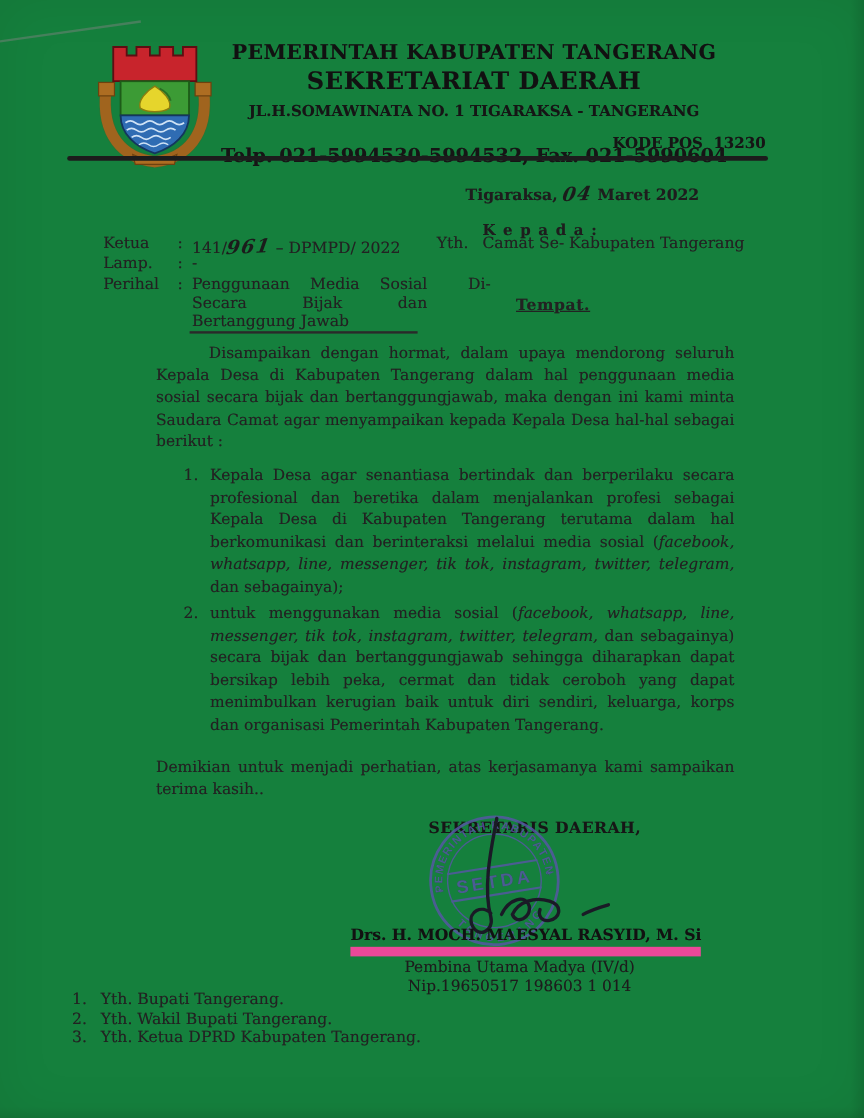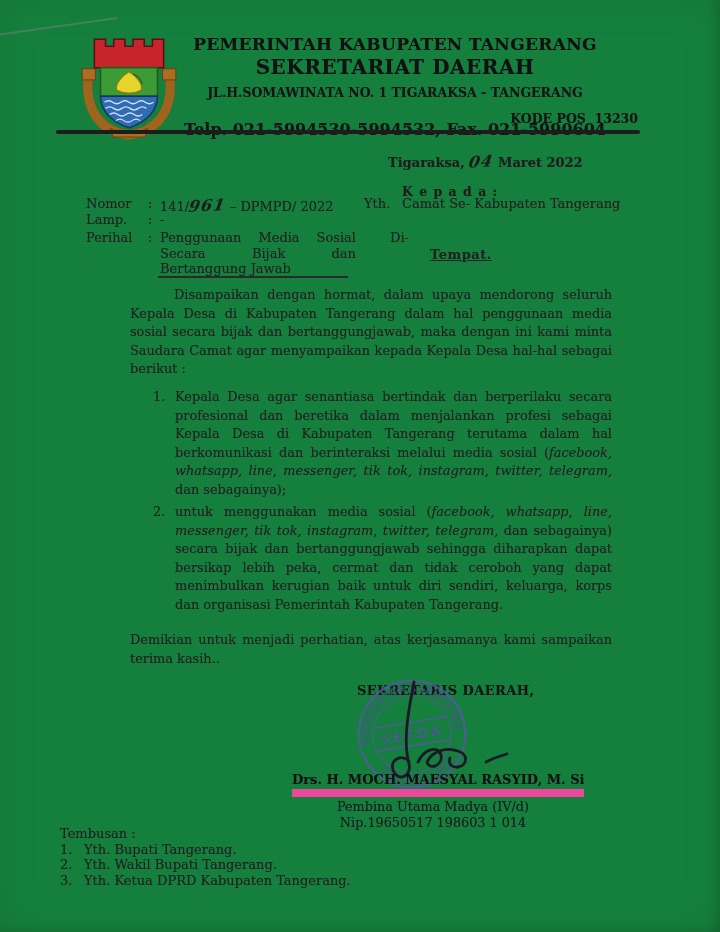--- a/index.html
+++ b/index.html
@@ -125,21 +125,21 @@
     <span class="handwritten">04</span>
     <span>Maret 2022</span>
   </div>
 
   <div class="kepada">K e p a d a :</div>
   <div class="lbl yth">Yth.</div>
   <div class="lbl recipient">Camat Se- Kabupaten Tangerang</div>
   <div class="lbl di">Di-</div>
   <div class="lbl tempat">Tempat.</div>
 
-  <div class="lbl meta-nomor-label">Nomor</div>
+  <div class="lbl meta-nomor-label">Ketua</div>
   <div class="lbl meta-nomor-colon">:</div>
   <div class="lbl meta-nomor-value">
     <span>141/</span><span class="handwritten">961</span>
     <span>– DPMPD/ 2022</span>
   </div>
   <div class="lbl meta-lamp-label">Lamp.</div>
   <div class="lbl meta-lamp-colon">:</div>
   <div class="lbl meta-lamp-value">-</div>
   <div class="lbl meta-perihal-label">Perihal</div>
   <div class="lbl meta-perihal-colon">:</div>
@@ -190,21 +190,20 @@
     </g>
   </svg>
 
   <div class="sig-block">
     <span class="sig-name">Drs. H. MOCH. MAESYAL RASYID, M. Si</span>
     <div class="sig-rank">Pembina Utama Madya (IV/d)</div>
     <div class="sig-nip">Nip.19650517 198603 1 014</div>
   </div>
 
   <div class="tembusan">
-    <div>Tembusan :</div>
     <div class="tembusan-row">
       <span class="tembusan-num">1.</span>
       <span>Yth. Bupati Tangerang.</span>
     </div>
     <div class="tembusan-row">
       <span class="tembusan-num">2.</span>
       <span>Yth. Wakil Bupati Tangerang.</span>
     </div>
     <div class="tembusan-row">
       <span class="tembusan-num">3.</span>

